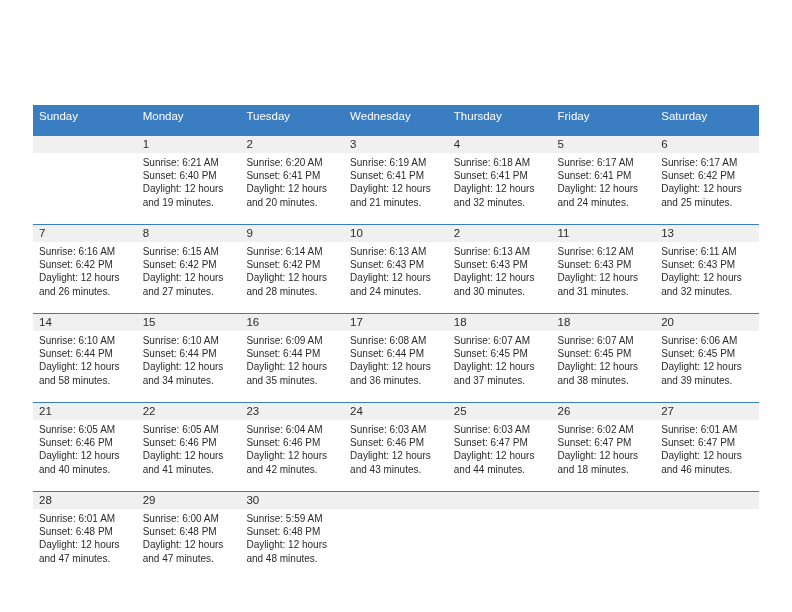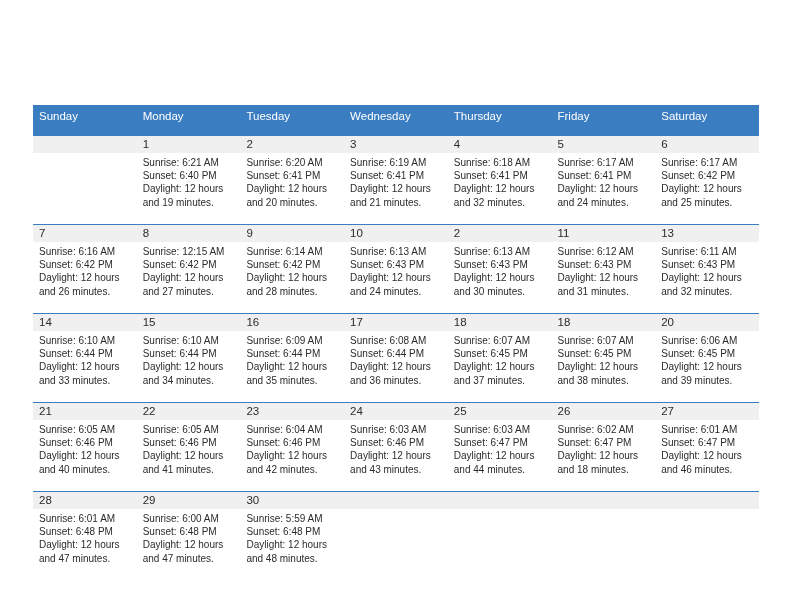--- a/index.html
+++ b/index.html
@@ -257,21 +257,21 @@
                 <div>Sunset: 6:42 PM</div>
                 <div>Daylight: 12 hours</div>
                 <div>and 26 minutes.</div>
               </div>
             </div>
           </td>
           <td>
             <div class="daycell">
               <div class="daynum-band">8</div>
               <div class="detail">
-                <div>Sunrise: 12:15 AM</div>
+                <div>Sunrise: 6:15 AM</div>
                 <div>Sunset: 6:42 PM</div>
                 <div>Daylight: 12 hours</div>
                 <div>and 27 minutes.</div>
               </div>
             </div>
           </td>
           <td>
             <div class="daycell">
               <div class="daynum-band">9</div>
               <div class="detail">
@@ -328,21 +328,21 @@
           </td>
         </tr>
         <tr class="week-row">
           <td>
             <div class="daycell">
               <div class="daynum-band">14</div>
               <div class="detail">
                 <div>Sunrise: 6:10 AM</div>
                 <div>Sunset: 6:44 PM</div>
                 <div>Daylight: 12 hours</div>
-                <div>and 33 minutes.</div>
+                <div>and 58 minutes.</div>
               </div>
             </div>
           </td>
           <td>
             <div class="daycell">
               <div class="daynum-band">15</div>
               <div class="detail">
                 <div>Sunrise: 6:10 AM</div>
                 <div>Sunset: 6:44 PM</div>
                 <div>Daylight: 12 hours</div>

